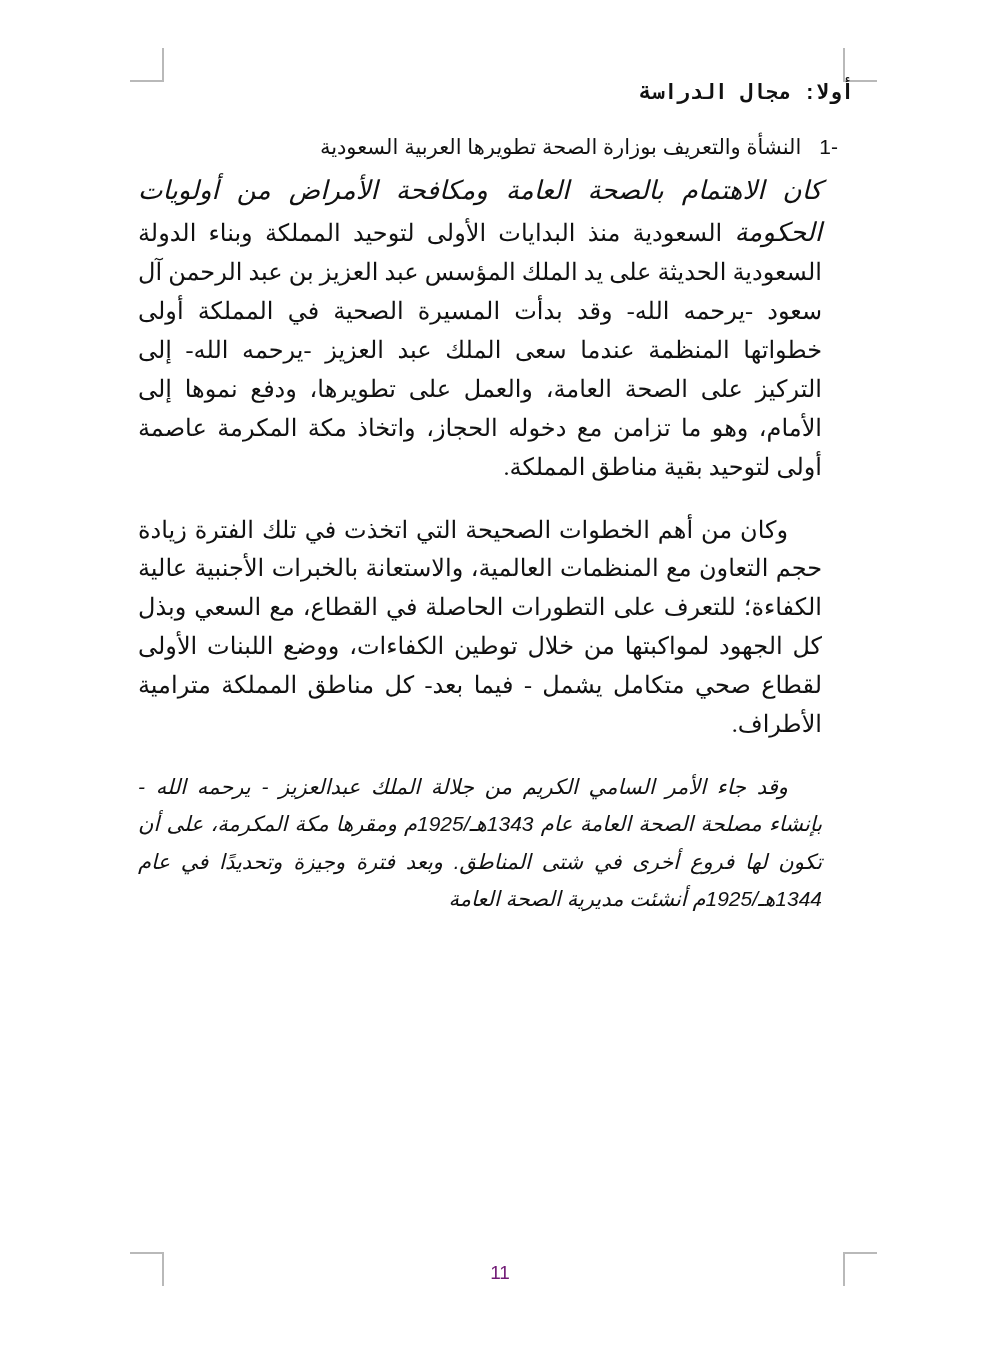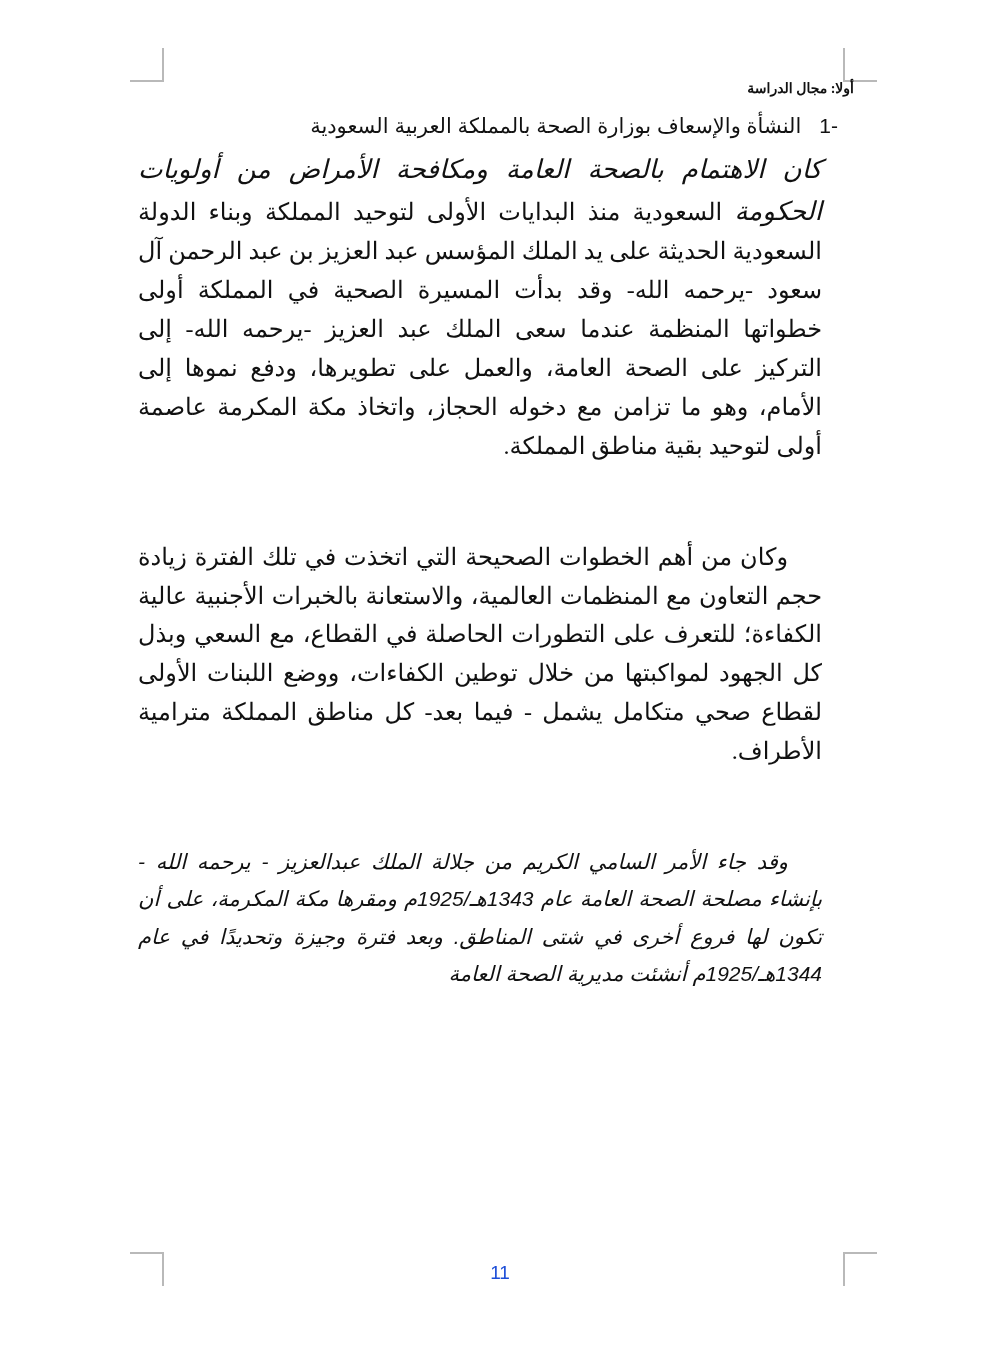--- a/index.html
+++ b/index.html
@@ -62,24 +62,24 @@
   .content {
     position: absolute;
     top: 78px;
     right: 130px;
     left: 130px;
     direction: rtl;
     text-align: right;
   }
 
   .heading {
-    font-family: Liberation Serif, serif;
-    font-size: 14px;
+    font-family: Liberation Mono, monospace;
+    font-size: 21px;
     line-height: 1.55;
-    margin: 0 16px 10px 0;
+    margin: 0 16px 20px 0;
     white-space: nowrap;
   }
 
   .numbered-item {
     font-family: "Liberation Sans", sans-serif;
     font-size: 21px;
     line-height: 1.55;
     margin: 0 0 6px 0;
     display: flex;
     flex-direction: row;
@@ -99,21 +99,20 @@
     margin: 0 0 4px 0;
     font-size: 24px;
     line-height: 1.62;
     text-align: justify;
     text-justify: inter-word;
     font-family: "Liberation Serif", serif;
     padding: 0 48px 0 8px;
   }
   p.para.first-indent {
     text-indent: 34px;
-    margin-top: 48px;
   }
 
   
   p.para .sans-run {
     font-family: "Liberation Sans", sans-serif;
     font-size: 26px;
     font-style: italic;
   }
 
   
@@ -128,21 +127,21 @@
 
   
   .page-number {
     position: absolute;
     top: 1262px;
     left: 0;
     right: 0;
     text-align: center;
     font-family: "Liberation Sans", sans-serif;
     font-size: 19px;
-    color: #1d4ed8;
+    color: #701a75;
     direction: ltr;
   }
 </style>
 </head>
 <body>
 
 <div class="page">
 
   <div class="crop-mark crop-tl">
     <i class="h"></i>
@@ -160,21 +159,21 @@
     <i class="h"></i>
       <i class="v"></i>
   </div>
 
   <div class="content">
 
     <h1 class="heading">أولا: مجال الدراسة</h1>
 
     <div class="numbered-item">
       <span class="marker">-1</span>
-      <span class="item-text">النشأة والإسعاف بوزارة الصحة بالمملكة العربية السعودية</span>
+      <span class="item-text">النشأة والتعريف بوزارة الصحة تطويرها العربية السعودية</span>
     </div>
 
     <p class="para">
       <span class="sans-run">كان الاهتمام بالصحة العامة ومكافحة الأمراض من أولويات الحكومة</span>
       <span>السعودية منذ البدايات الأولى لتوحيد المملكة وبناء الدولة السعودية الحديثة على يد الملك المؤسس عبد العزيز بن عبد الرحمن آل سعود -يرحمه الله- وقد بدأت المسيرة الصحية في المملكة أولى خطواتها المنظمة عندما سعى الملك عبد العزيز -يرحمه الله- إلى التركيز على الصحة العامة، والعمل على تطويرها، ودفع نموها إلى الأمام، وهو ما تزامن مع دخوله الحجاز، واتخاذ مكة المكرمة عاصمة أولى لتوحيد بقية مناطق المملكة.</span>
     </p>
 
     <div class="para-gap"></div>
 
     <p class="para first-indent">وكان من أهم الخطوات الصحيحة التي اتخذت في تلك الفترة زيادة حجم التعاون مع المنظمات العالمية، والاستعانة بالخبرات الأجنبية عالية الكفاءة؛ للتعرف على التطورات الحاصلة في القطاع، مع السعي وبذل كل الجهود لمواكبتها من خلال توطين الكفاءات، ووضع اللبنات الأولى لقطاع صحي متكامل يشمل - فيما بعد- كل مناطق المملكة مترامية الأطراف.</p>

